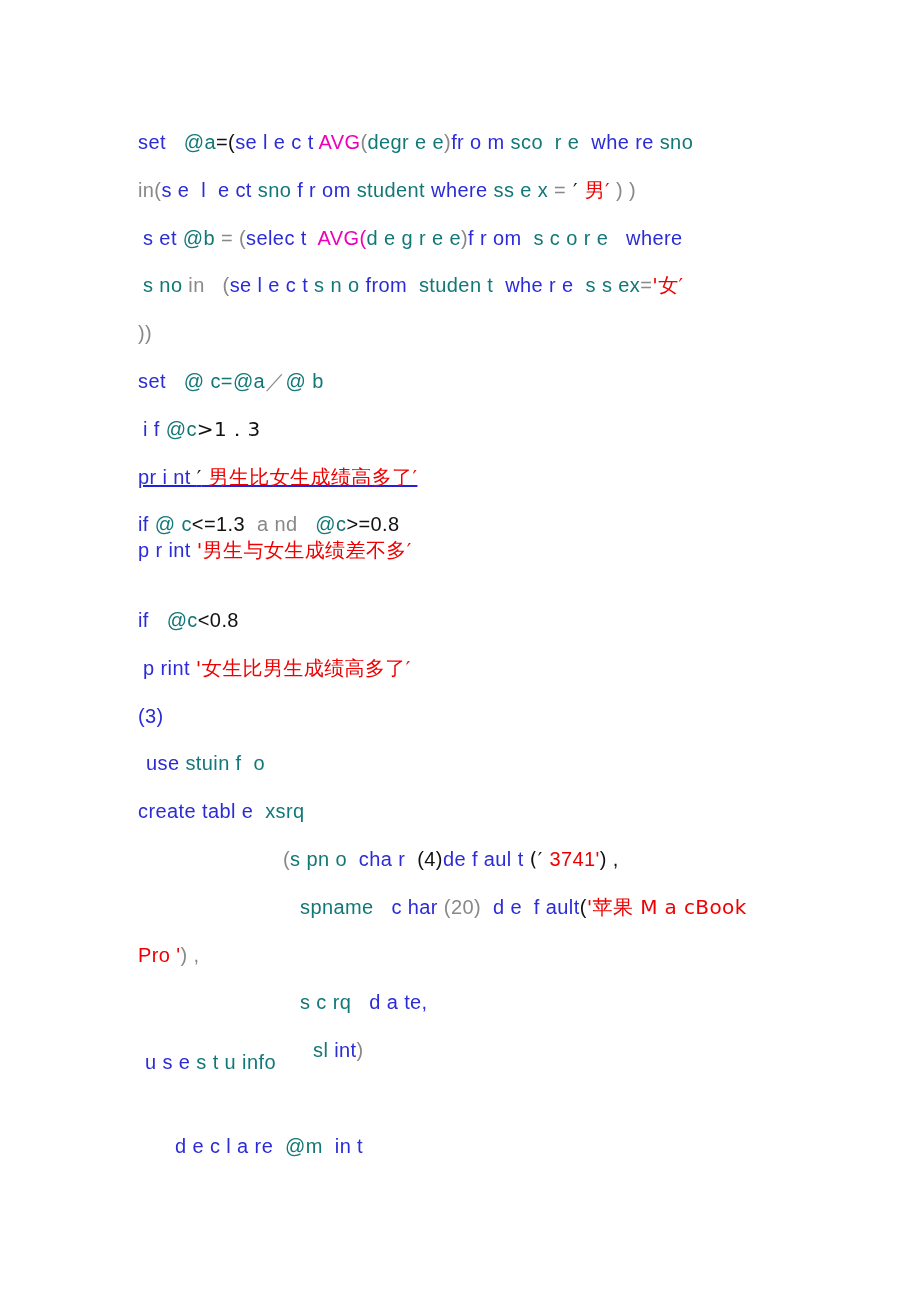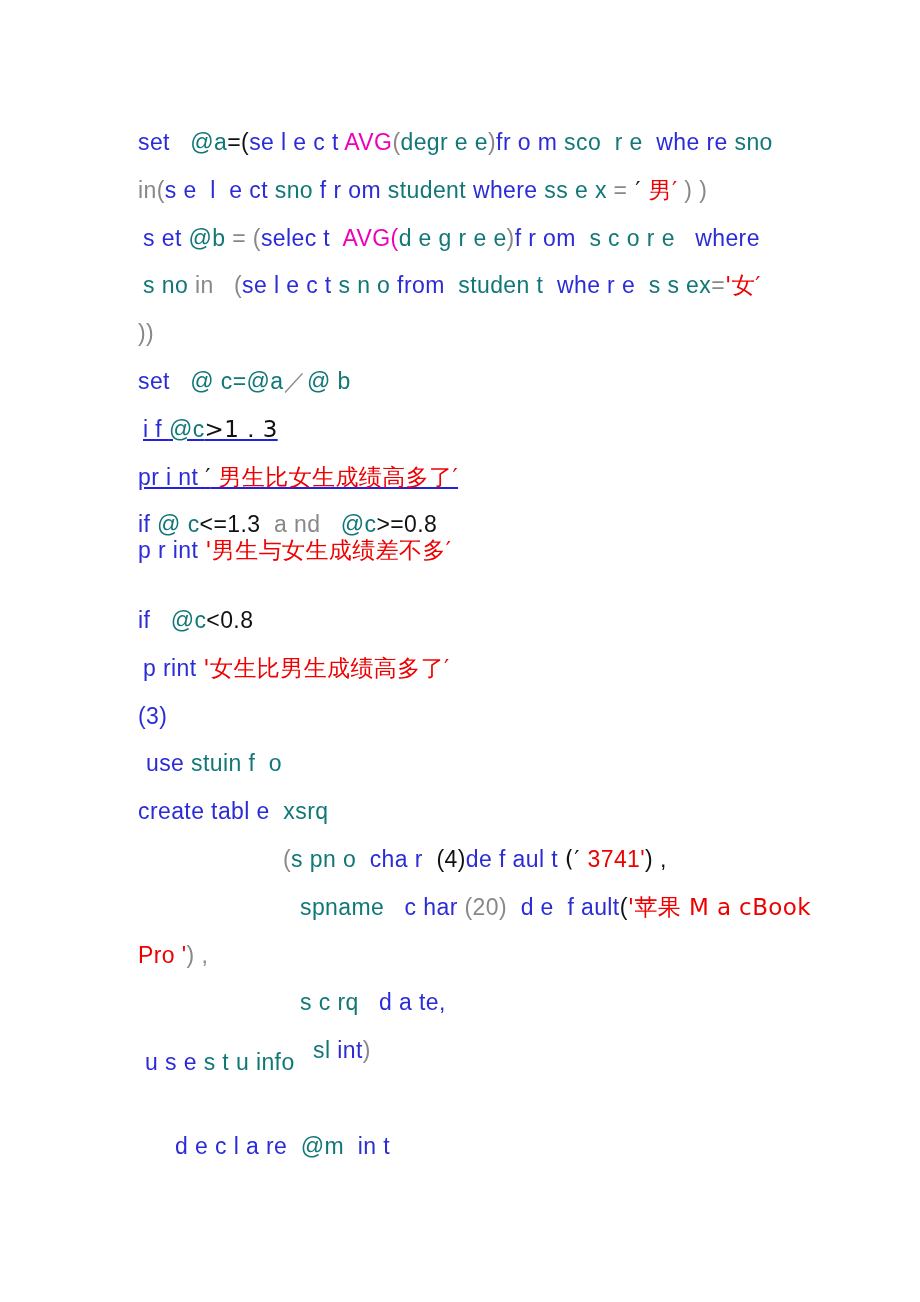--- a/index.html
+++ b/index.html
@@ -27,21 +27,21 @@
     position: absolute;
     left: 0;
     top: 0;
     width: 920px;
   }
 
   .code-line {
     position: relative;
     height: 48px;
     line-height: 48px;
-    font-size: 23px;
+    font-size: 20px;
     letter-spacing: 0.4px;
     white-space: pre;
     color: #2222dd;
   }
 
   .code-line .seg { white-space: pre; }
 
   
   .c-blue    { color: #2b2bd8; }
   .c-teal    { color: #117777; }
@@ -56,21 +56,21 @@
 <body>
 
 <div id="page">
   <div id="code-body">
       <div class="code-line" style="position: absolute; left: 138px; top: 118px;"><span class="seg c-blue">set   </span><span class="seg c-teal">@a</span><span class="seg c-black">=(</span><span class="seg c-blue">se l e c t </span><span class="seg c-magenta">AVG</span><span class="seg c-gray">(</span><span class="seg c-teal">degr e e</span><span class="seg c-gray">)</span><span class="seg c-blue">fr o m </span><span class="seg c-teal">sco  r e</span><span class="seg c-blue">  whe re </span><span class="seg c-teal">sno</span></div>
       <div class="code-line" style="position: absolute; left: 138px; top: 165.8px;"><span class="seg c-gray">in(</span><span class="seg c-blue">s e  l  e ct </span><span class="seg c-teal">sno </span><span class="seg c-blue">f r om </span><span class="seg c-teal">student </span><span class="seg c-blue">where </span><span class="seg c-teal">ss e x </span><span class="seg c-gray">=</span><span class="seg c-black cjk"> ′ </span><span class="seg c-red cjk">男′</span><span class="seg c-gray"> ) )</span></div>
       <div class="code-line" style="position: absolute; left: 143px; top: 213.6px;"><span class="seg c-blue">s et </span><span class="seg c-teal">@b </span><span class="seg c-gray">= (</span><span class="seg c-blue">selec t  </span><span class="seg c-magenta">AVG</span><span class="seg c-magenta">(</span><span class="seg c-teal">d e g r e e</span><span class="seg c-gray">)</span><span class="seg c-blue">f r om</span><span class="seg c-teal">  s c o r e</span><span class="seg c-blue">   where</span></div>
       <div class="code-line" style="position: absolute; left: 143px; top: 261.4px;"><span class="seg c-teal">s no </span><span class="seg c-gray">in</span><span class="seg c-gray">   (</span><span class="seg c-blue">se l e c t </span><span class="seg c-teal">s n o </span><span class="seg c-blue">from</span><span class="seg c-teal">  studen t</span><span class="seg c-blue">  whe r e </span><span class="seg c-teal"> s s ex</span><span class="seg c-gray">=</span><span class="seg c-red cjk">'女′</span></div>
       <div class="code-line" style="position: absolute; left: 138px; top: 309.2px;"><span class="seg c-gray">))</span></div>
       <div class="code-line" style="position: absolute; left: 138px; top: 357px;"><span class="seg c-blue">set   </span><span class="seg c-teal">@ c=@a</span><span class="seg c-gray cjk">／</span><span class="seg c-teal">@ b</span></div>
-      <div class="code-line" style="position: absolute; left: 143px; top: 404.8px; text-decoration: underline;"><span class="seg c-blue">i f </span><span class="seg c-teal">@c</span><span class="seg c-black cjk">&gt;1．3</span></div>
+      <div class="code-line" style="position: absolute; left: 143px; top: 404.8px;"><span class="seg c-blue">i f </span><span class="seg c-teal">@c</span><span class="seg c-black cjk">&gt;1．3</span></div>
       <div class="code-line" style="position: absolute; left: 138px; top: 452.6px; text-decoration: underline;"><span class="seg c-blue">pr i nt </span><span class="seg c-black cjk">′</span><span class="seg c-red cjk"> 男生比女生成绩高多了′</span></div>
       <div class="code-line" style="position: absolute; left: 138px; top: 500.4px;"><span class="seg c-blue">if </span><span class="seg c-teal">@ c</span><span class="seg c-black">&lt;=1.3</span><span class="seg c-gray">  a nd </span><span class="seg c-teal">  @c</span><span class="seg c-black">&gt;=0.8</span></div>
       <div class="code-line" style="position: absolute; left: 138px; top: 526px;"><span class="seg c-blue">p r int </span><span class="seg c-red cjk">'男生与女生成绩差不多′</span></div>
       <div class="code-line" style="position: absolute; left: 138px; top: 596px;"><span class="seg c-blue">if   </span><span class="seg c-teal">@c</span><span class="seg c-black">&lt;0.8</span></div>
       <div class="code-line" style="position: absolute; left: 143px; top: 643.8px;"><span class="seg c-blue">p rint </span><span class="seg c-red cjk">'女生比男生成绩高多了′</span></div>
       <div class="code-line" style="position: absolute; left: 138px; top: 691.6px;"><span class="seg c-blue">(3)</span></div>
       <div class="code-line" style="position: absolute; left: 138px; top: 739.4px; margin-left: 8px;"><span class="seg c-blue">use </span><span class="seg c-teal">stuin f  o</span></div>
       <div class="code-line" style="position: absolute; left: 138px; top: 787.2px;"><span class="seg c-blue">create tabl e </span><span class="seg c-teal"> xsrq</span></div>
       <div class="code-line" style="position: absolute; left: 283px; top: 835px;"><span class="seg c-gray">(</span><span class="seg c-teal">s pn o </span><span class="seg c-blue"> cha r </span><span class="seg c-black"> (4)</span><span class="seg c-blue">de f aul t </span><span class="seg c-black cjk">(′ </span><span class="seg c-red">3741'</span><span class="seg c-black">) ,</span></div>
       <div class="code-line" style="position: absolute; left: 300px; top: 882.8px;"><span class="seg c-teal">spname</span><span class="seg c-blue">   c har </span><span class="seg c-gray">(20)</span><span class="seg c-blue">  d e  f ault</span><span class="seg c-black">(</span><span class="seg c-red cjk">'苹果 M a cBook</span></div>

